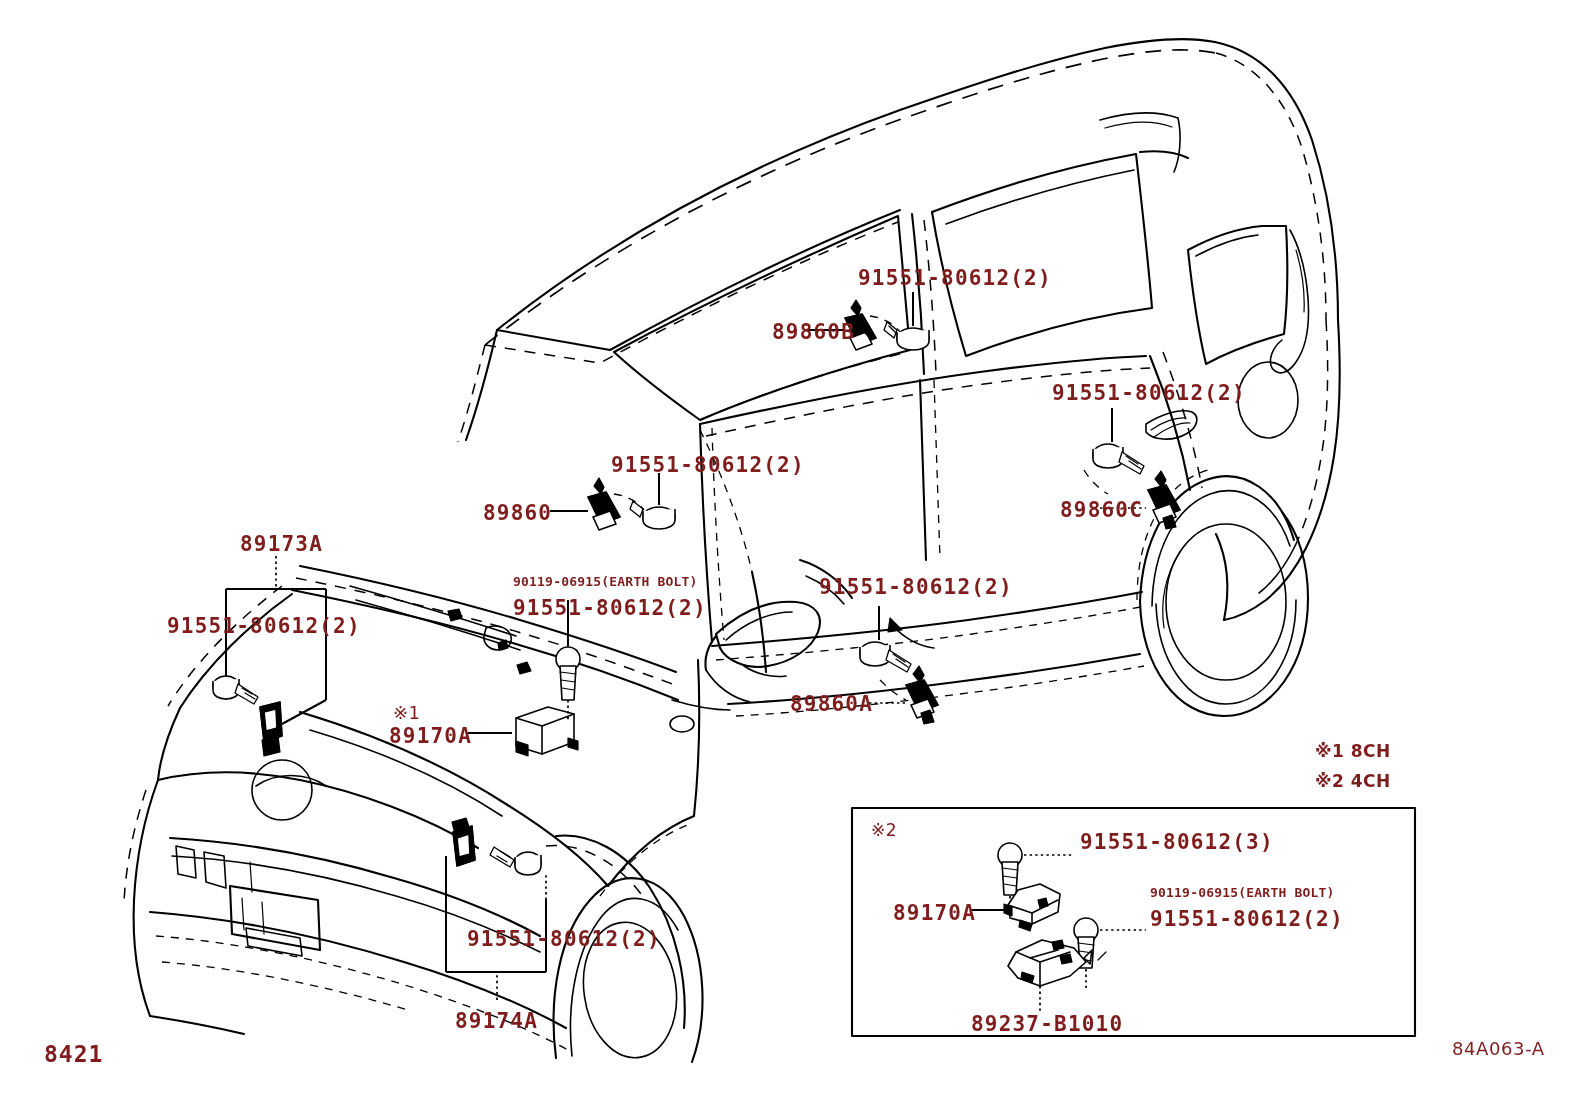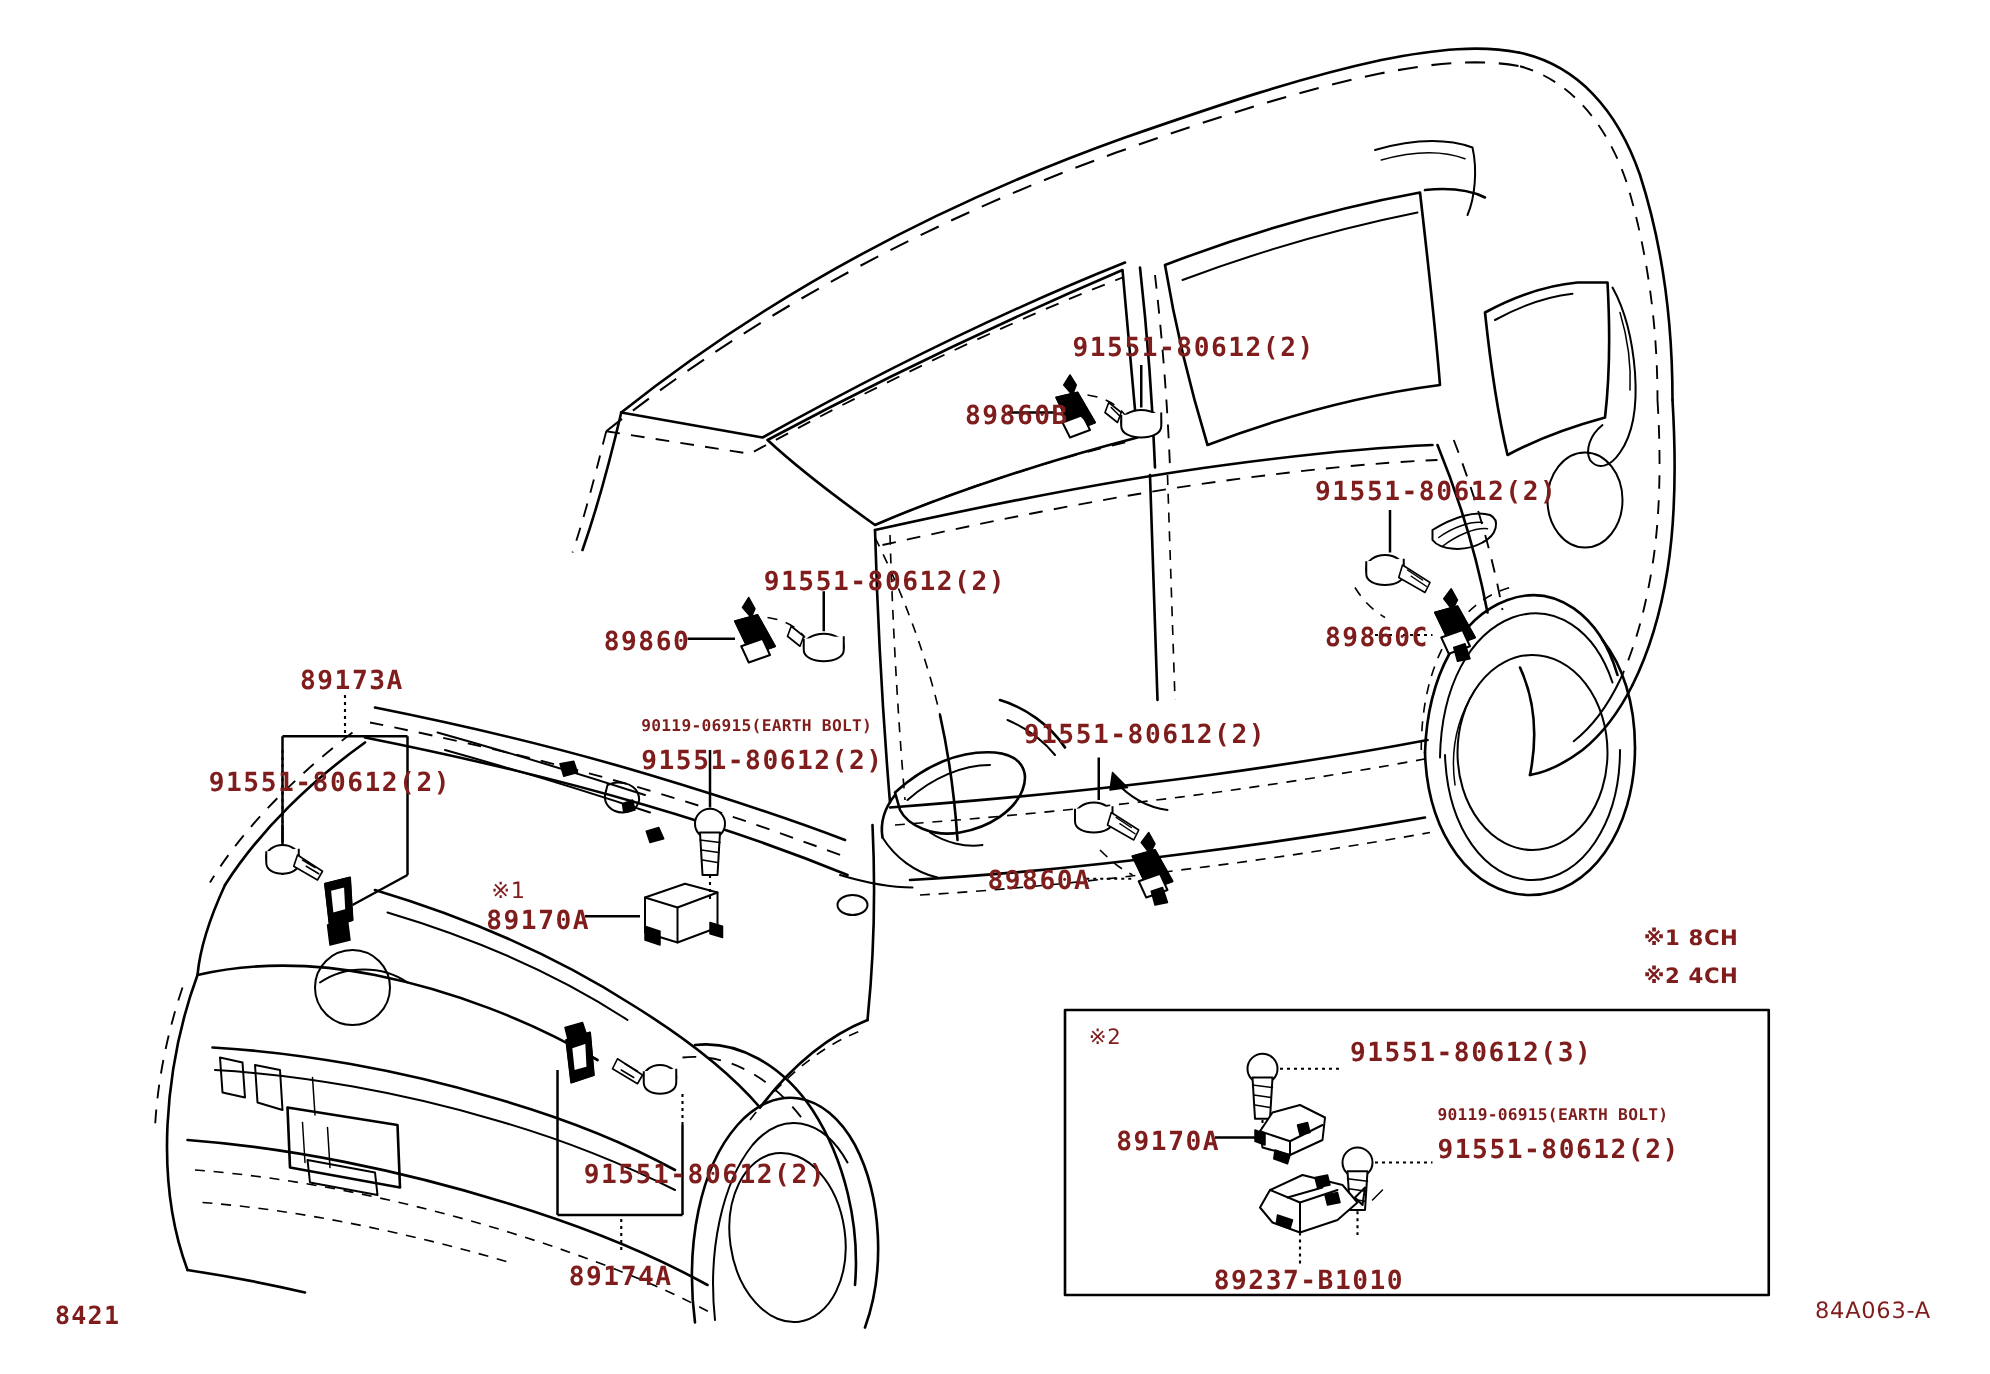--- a/index.html
+++ b/index.html
@@ -41,21 +41,21 @@
   }
   .lbl.note {
     font-family: "DejaVu Sans", "Liberation Sans", sans-serif;
     font-weight: bold;
     font-size: 17px;
     letter-spacing: 0.5px;
   }
   .lbl.corner {
     font-family: "DejaVu Sans Mono", "Liberation Mono", monospace;
     font-weight: bold;
-    font-size: 20px;
+    font-size: 23px;
     letter-spacing: 1px;
     text-align: center;
   }
   .lbl.drawno {
     font-family: "DejaVu Sans", "Liberation Sans", sans-serif;
     font-weight: normal;
     font-size: 18px;
     letter-spacing: 0.6px;
   }
   .lbl.marker {

